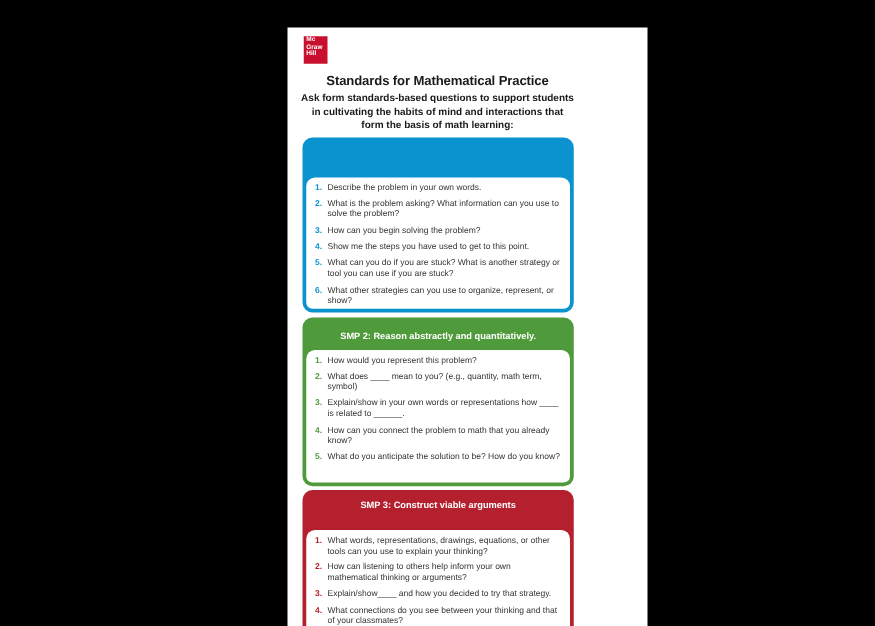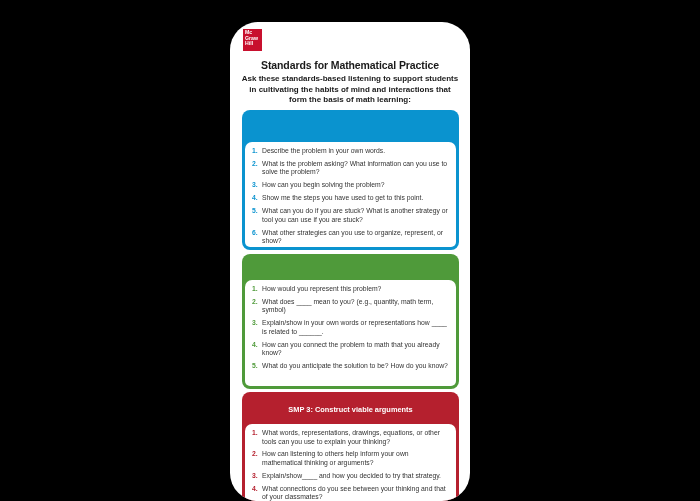--- a/index.html
+++ b/index.html
@@ -2,22 +2,22 @@
 <html><head>
 <meta charset="utf-8">
 <style>
   html, body { margin: 0; padding: 0; }
   body {
     width: 700px; height: 501px; background: #000000; overflow: hidden;
     position: relative;
     font-family: "Liberation Sans", sans-serif;
   }
   .page {
-    position: absolute; left: 230px; top: 22px; width: 240px; height: 479px;
-    background: #ffffff; overflow: hidden; border-radius: 28px;
+    position: absolute; left: 230px; top: 22px; width: 288px; height: 479px;
+    background: #ffffff; overflow: hidden;
   }
   .logo {
     position: absolute; left: 13px; top: 7px; width: 19px; height: 22px;
     background: #c8102e; color: #fff;
     font-family: "Liberation Sans", sans-serif; font-weight: bold;
     font-size: 5.2px; line-height: 5.6px; padding: 1px 1px 0 2px; box-sizing: border-box;
   }
   .logo span { display: block; }
   .title {
     position: absolute; left: 0; top: 37px; width: 240px; text-align: center;
@@ -52,34 +52,34 @@
   .green .num { color: #4f9a3a; }
   .red { background: #b5202e; }
   .red .num { color: #b5202e; }
   .card1 { top: 88px; height: 140px; }
   .card1 .card-header { padding-top: 7px; }
   .card1 .card-body { top: 32px; }
   .card2 { top: 232px; height: 135px; }
   .card2 .card-header { padding-top: 10px; }
   .card2 .card-body { top: 26px; }
   .card3 { top: 370px; height: 120px; }
-  .card3 .card-header { padding-top: 13px; }
+  .card3 .card-header { padding-top: 7px; }
   .card3 .card-body { top: 32px; bottom: -10px; }
 </style>
 </head>
 <body>
 
 <div class="page">
   <div class="logo">
     <span>Mc</span>
     <span>Graw</span>
     <span>Hill</span>
   </div>
   <div class="title">Standards for Mathematical Practice</div>
-  <div class="subtitle">Ask these standards-based listening to support students in cultivating the habits of mind and interactions that form the basis of math learning:</div>
+  <div class="subtitle">Ask form standards-based questions to support students in cultivating the habits of mind and interactions that form the basis of math learning:</div>
 
   <div class="card card1 blue">
     <div class="card-body">
       <div class="item">
           <span class="num">1.</span>
           <span class="txt">Describe the problem in your own words.</span>
         </div>
       <div class="item">
           <span class="num">2.</span>
           <span class="txt">What is the problem asking? What information can you use to solve the problem?</span>
@@ -97,20 +97,23 @@
           <span class="txt">What can you do if you are stuck? What is another strategy or tool you can use if you are stuck?</span>
         </div>
       <div class="item">
           <span class="num">6.</span>
           <span class="txt">What other strategies can you use to organize, represent, or show?</span>
         </div>
     </div>
   </div>
 
   <div class="card card2 green">
+    <div class="card-header">
+      <div>SMP 2: Reason abstractly and quantitatively.</div>
+    </div>
     <div class="card-body">
       <div class="item">
           <span class="num">1.</span>
           <span class="txt">How would you represent this problem?</span>
         </div>
       <div class="item">
           <span class="num">2.</span>
           <span class="txt">What does ____ mean to you? (e.g., quantity, math term, symbol)</span>
         </div>
       <div class="item">

